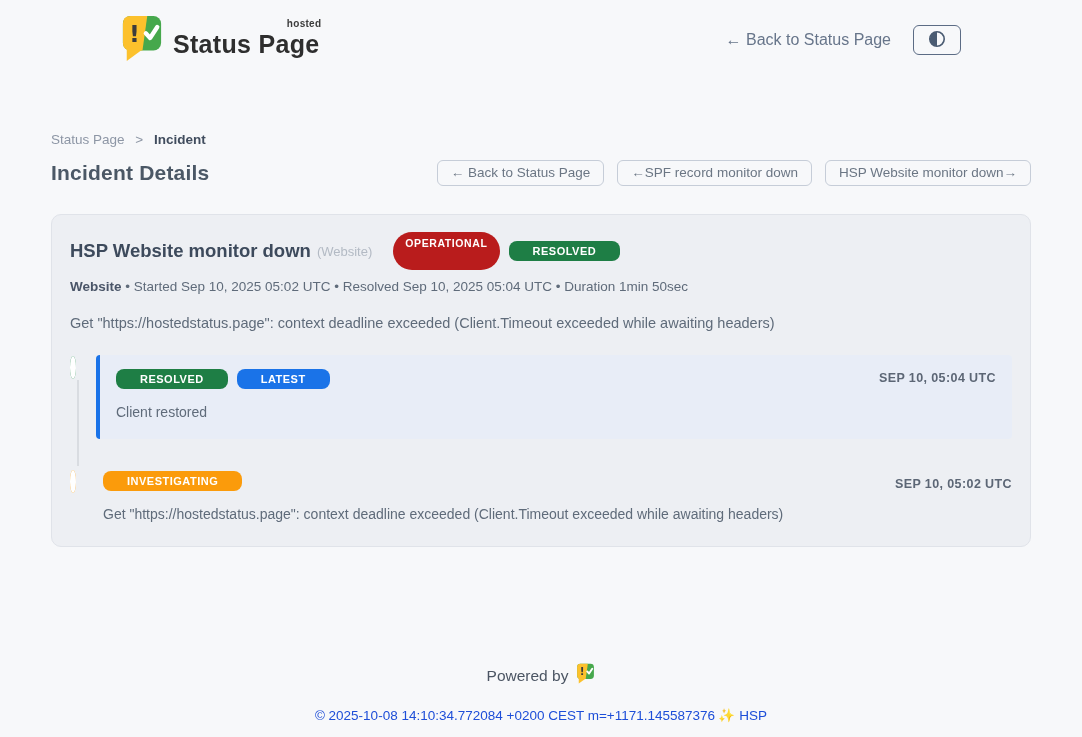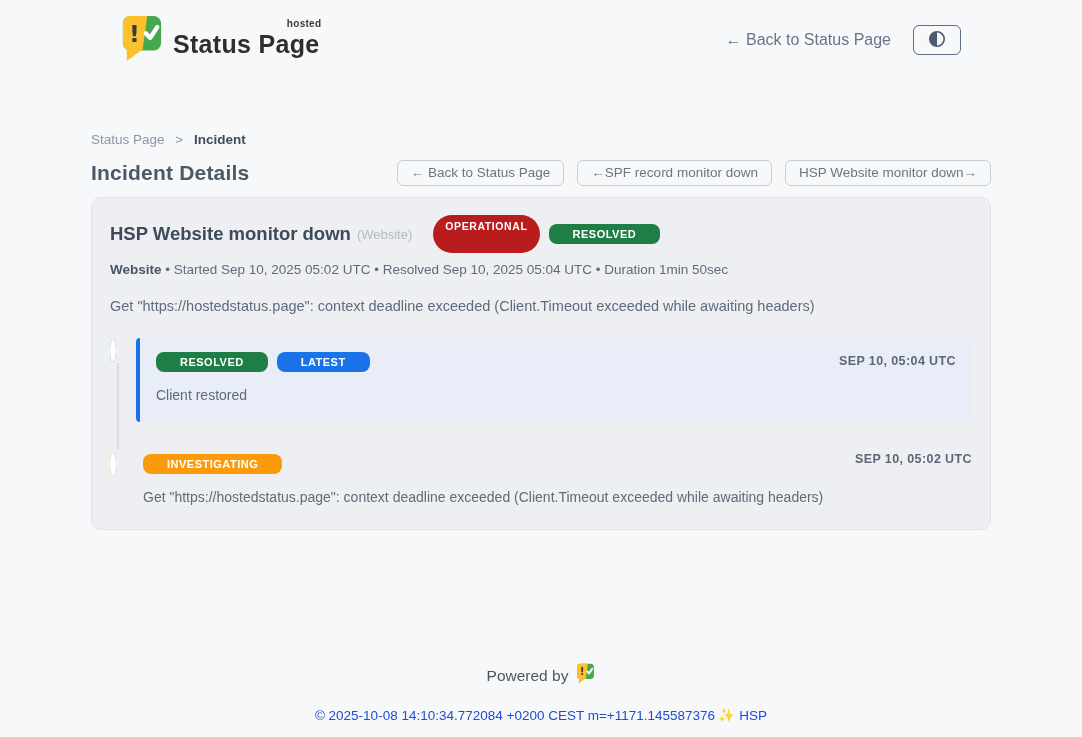--- a/index.html
+++ b/index.html
@@ -3,21 +3,21 @@
 <meta charset="utf-8">
 <style>
   * { box-sizing: border-box; margin: 0; padding: 0; }
   html, body { background: #f7f8fa; }
   body {
     width: 1082px; min-height: 737px; margin: 0 auto;
     font-family: "Liberation Sans", sans-serif;
     color: #5f6b7a;
     display: flex; flex-direction: column;
   }
-  .container { width: 900px; margin: 0 auto; }
+  .container { width: 980px; margin: 0 auto; }
 
   
   .header-inner {
     width: 900px; margin: 0 auto; padding: 14px 30px 10px 30px;
     display: flex; justify-content: space-between; align-items: center;
   }
   .logo { display: flex; align-items: center; gap: 10px; cursor: pointer; }
   .logo-text { position: relative; font-size: 25px; font-weight: 700; color: #2e2e2e; letter-spacing: 0.3px; padding-top: 8px; }
   .logo-hosted { position: absolute; top: -4px; right: -2px; font-size: 10px; font-weight: 600; color: #3c3c3c; letter-spacing: 0.3px; }
   .header-right { display: flex; align-items: center; gap: 22px; }
@@ -36,21 +36,21 @@
   .page-title { font-size: 21px; font-weight: 600; color: #4b5866; letter-spacing: 0.2px; }
   .nav-buttons { display: flex; gap: 13px; }
   .nav-btn {
     background: transparent; border: 1px solid #c6cdd8; border-radius: 6px;
     color: #6b7684; font-size: 13.5px; font-family: inherit;
     padding: 5px 13px; height: 26px; line-height: 14px; cursor: pointer; white-space: nowrap;
   }
 
   
   .card {
-    margin-top: 11px; background: #edeff3;
+    margin-top: 28px; background: #edeff3;
     border: 1px solid #e0e3e9; border-radius: 10px;
     padding: 17px 18px 24px 18px;
   }
   .card-title-line { display: flex; align-items: center; gap: 9px; flex-wrap: wrap; }
   .incident-title { font-size: 18.5px; font-weight: 700; color: #3d4a5c; }
   .incident-scope { font-size: 13px; font-weight: 400; color: #b3bac4; margin-left: -3px; }
   .pill-operational {
     background: #b91c1c; color: #fff; font-size: 10.5px; font-weight: 700;
     letter-spacing: 0.6px; padding: 5px 12px 21px; border-radius: 999px; margin-left: 12px;
   }
@@ -78,21 +78,21 @@
     background: #e8edf7; border-left: 4px solid #1a73e8;
     border-radius: 4px; padding: 14px 16px 19px 16px;
   }
   .t-card.plain { padding: 2px 0 0 7px; }
   .badge-row { display: flex; gap: 9px; align-items: center; }
   .t-timestamp {
     position: absolute; font-size: 12.5px; font-weight: 700;
     color: #5c6675; letter-spacing: 0.4px;
   }
   .t-card.highlight .t-timestamp { top: 16px; right: 16px; }
-  .t-card.plain .t-timestamp { top: 0; right: 0; }
+  .t-card.plain .t-timestamp { top: 8px; right: 0; }
   .t-msg { margin-top: 15px; font-size: 14px; color: #5f6b7a; }
 
   
   footer { margin-top: auto; text-align: center; padding-bottom: 14px; }
   .powered { display: flex; align-items: center; justify-content: center; gap: 8px; font-size: 15.5px; color: #4b5563; }
   .copyright { margin-top: 19px; font-size: 13.5px; color: #1d4ed8; }
 </style>
 </head>
 <body>
 

